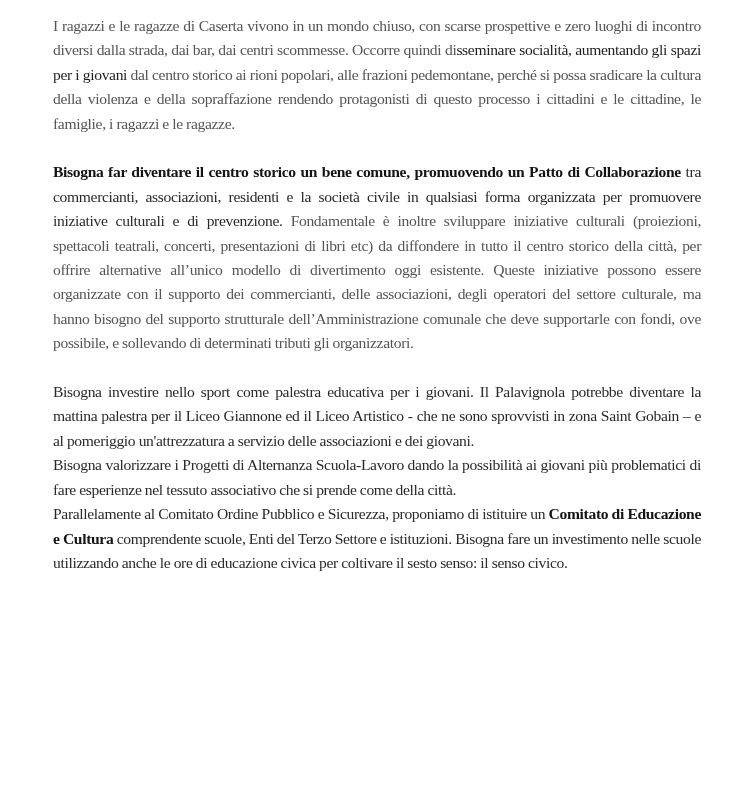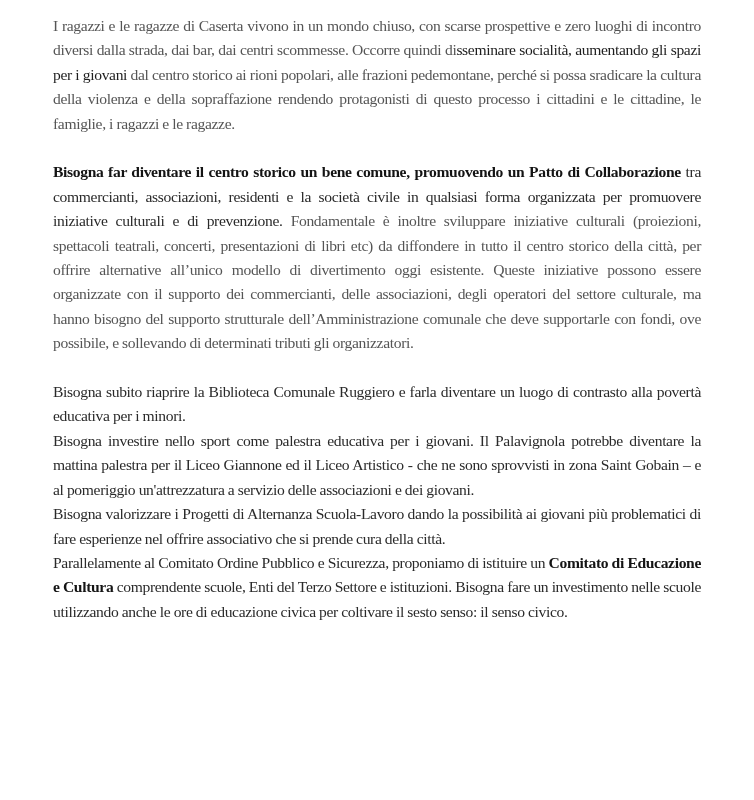--- a/index.html
+++ b/index.html
@@ -43,22 +43,21 @@
 
   <p class="para gray">
     <span>I ragazzi e le ragazze di Caserta vivono in un mondo chiuso, con scarse prospettive e zero luoghi di incontro diversi dalla strada, dai bar, dai centri scommesse. Occorre quindi di</span><span class="dark">sseminare socialità, aumentando gli spazi per i giovani</span><span> dal centro storico ai rioni popolari, alle frazioni pedemontane, perché si possa sradicare la cultura della violenza e della sopraffazione rendendo protagonisti di questo processo i cittadini e le cittadine, le famiglie, i ragazzi e le ragazze.</span>
   </p>
 
   <p class="para gray">
     <span class="bold">Bisogna far diventare il centro storico un bene comune, promuovendo un Patto di Collaborazione</span><span class="mid"> tra commercianti, associazioni, residenti e la società civile in qualsiasi forma organizzata per promuovere iniziative culturali e di prevenzione.</span><span> Fondamentale è inoltre sviluppare iniziative culturali (proiezioni, spettacoli teatrali, concerti, presentazioni di libri etc) da diffondere in tutto il centro storico della città, per offrire alternative all’unico modello di divertimento oggi esistente. Queste iniziative possono essere organizzate con il supporto dei commercianti, delle associazioni, degli operatori del settore culturale, ma hanno bisogno del supporto strutturale dell’Amministrazione comunale che deve supportarle con fondi, ove possibile, e sollevando di determinati tributi gli organizzatori.</span>
   </p>
 
   <div class="para mid">
-    <p>Bisogna subito riaprire la Biblioteca Comunale Ruggiero e farla diventare un luogo di contrasto alla povertà educativa per i minori.</p>
     <p>Bisogna investire nello sport come palestra educativa per i giovani. Il Palavignola potrebbe diventare la mattina palestra per il Liceo Giannone ed il Liceo Artistico - che ne sono sprovvisti in zona Saint Gobain – e al pomeriggio un'attrezzatura a servizio delle associazioni e dei giovani.</p>
-    <p>Bisogna valorizzare i Progetti di Alternanza Scuola-Lavoro dando la possibilità ai giovani più problematici di fare esperienze nel offrire associativo che si prende cura della città.</p>
+    <p>Bisogna valorizzare i Progetti di Alternanza Scuola-Lavoro dando la possibilità ai giovani più problematici di fare esperienze nel tessuto associativo che si prende come della città.</p>
     <p>
       <span>Parallelamente al Comitato Ordine Pubblico e Sicurezza, proponiamo di istituire un </span><span class="bold">Comitato di Educazione e Cultura</span><span> comprendente scuole, Enti del Terzo Settore e istituzioni. Bisogna fare un investimento nelle scuole utilizzando anche le ore di educazione civica per coltivare il sesto senso: il senso civico.</span>
     </p>
   </div>
 
 
 </div>
 
 </body></html>

